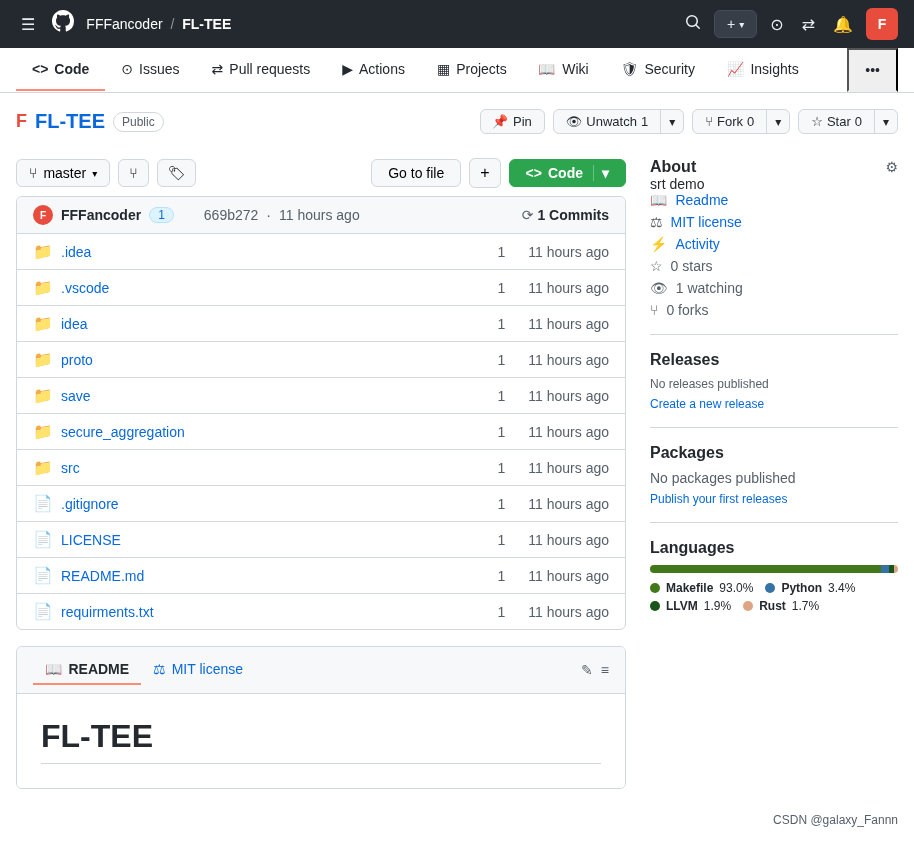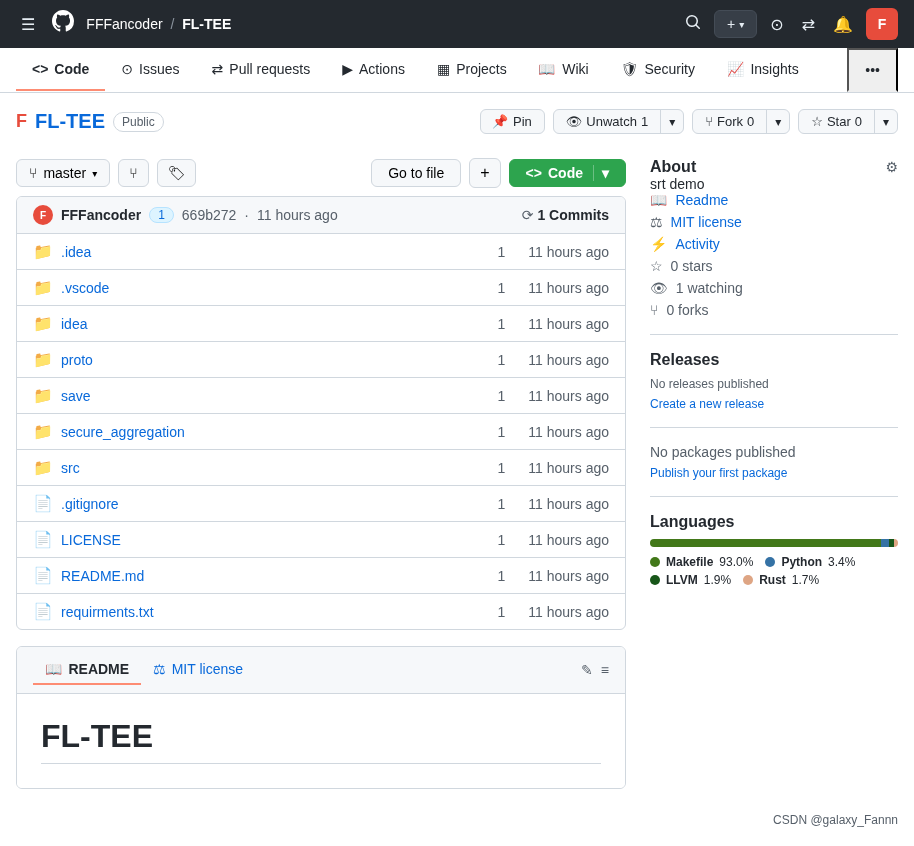--- a/index.html
+++ b/index.html
@@ -117,21 +117,21 @@
       width: 20px; height: 20px; border-radius: 50%; background: #e74c3c;
       display: flex; align-items: center; justify-content: center;
       color: #fff; font-size: 10px; font-weight: bold;
     }
     .committer-name { font-weight: 600; color: #24292f; font-size: 14px; }
     .commit-badge {
       background: #ddf4ff; color: #0969da;
       border: 1px solid #b6e3ff; border-radius: 20px;
       padding: 0 8px; font-size: 12px;
     }
-    .commit-hash { color: #57606a; font-size: 14px; }
+    .commit-hash { color: #57606a; font-size: 14px; margin-left: 22px; }
     .commit-time { color: #57606a; font-size: 14px; margin-left: auto; }
     
     .file-row {
       display: flex; align-items: center; padding: 8px 16px;
       border-bottom: 1px solid #d0d7de; gap: 12px;
     }
     .file-row:last-child { border-bottom: none; }
     .file-icon { color: #54aeff; font-size: 16px; width: 16px; }
     .file-icon.doc { color: #57606a; }
     .file-name { color: #0969da; text-decoration: none; flex: 1; font-size: 14px; cursor: pointer; }
@@ -477,22 +477,23 @@
 
     <div class="releases-section">
       <p class="section-title">Releases</p>
       <p class="releases-desc">No releases published</p>
       <a class="releases-link">Create a new release</a>
     </div>
 
     <hr class="divider">
 
     <div class="packages-section">
+      <p class="section-title">Packages</p>
       <p class="packages-desc">No packages published</p>
-      <a class="releases-link">Publish your first package</a>
+      <a class="releases-link">Publish your first releases</a>
     </div>
 
     <hr class="divider">
 
     <div class="languages-section">
       <p class="section-title">Languages</p>
       <div class="lang-bar" id="lang-bar">
           <div class="lang-bar-seg" style="width: 93%; background-color: rgb(66, 120, 25);"></div>
           <div class="lang-bar-seg" style="width: 3.4%; background-color: rgb(53, 114, 165);"></div>
           <div class="lang-bar-seg" style="width: 1.9%; background-color: rgb(24, 86, 25);"></div>

